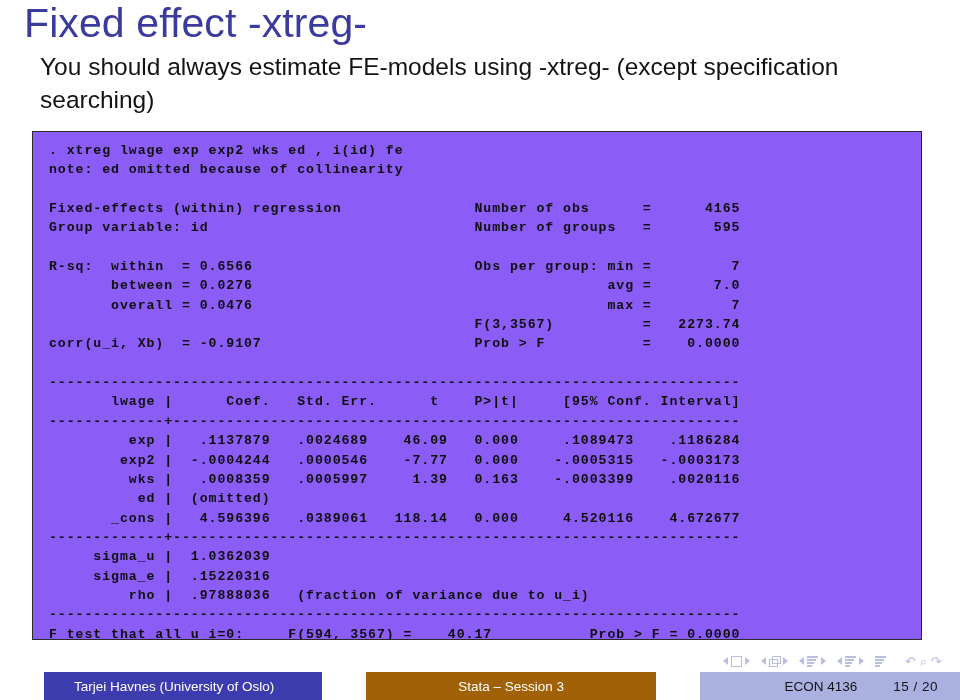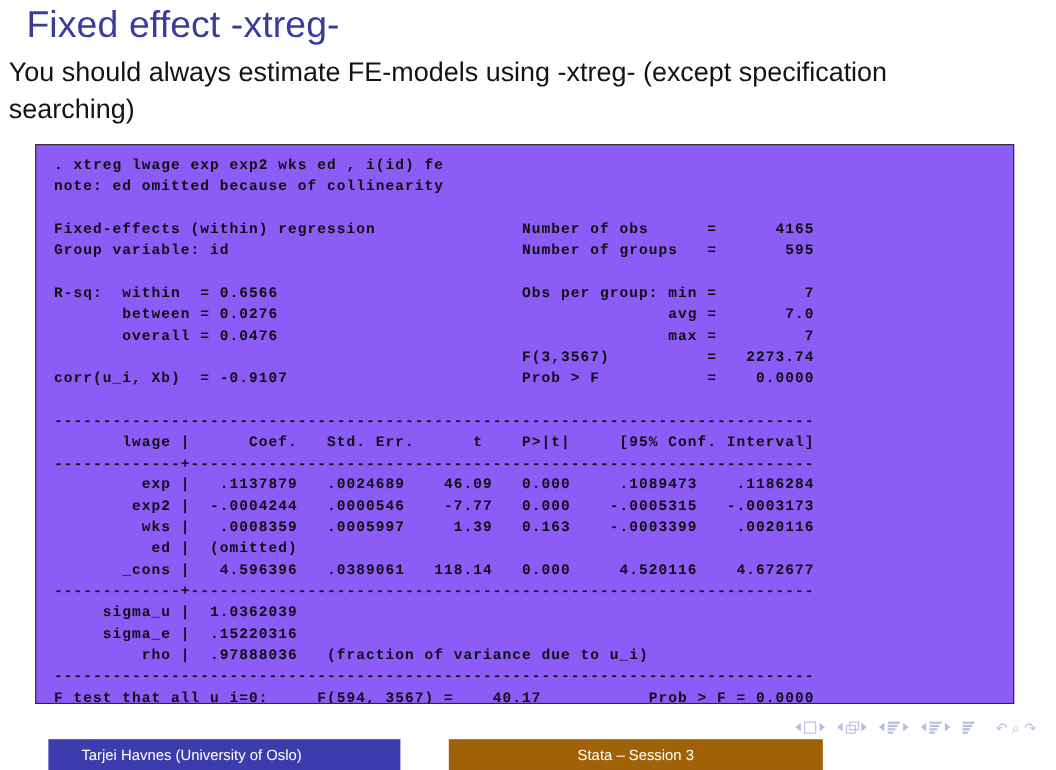--- a/index.html
+++ b/index.html
@@ -14,30 +14,30 @@
     overflow: hidden;
     font-family: "Liberation Sans", sans-serif;
     color: #111111;
   }
 
   
   #slide-title {
     position: absolute;
     left: 24px;
     top: 4px;
-    font-size: 34px;
+    font-size: 41px;
     line-height: 38px;
     color: #3b3b9e;
     font-weight: 400;
     letter-spacing: 0.1px;
     white-space: nowrap;
   }
   #slide-subtitle {
     position: absolute;
-    left: 8px;
+    left: 40px;
     top: 50px;
     width: 905px;
     font-size: 24.5px;
     line-height: 33px;
     color: #131313;
     font-weight: 400;
   }
 
   
   #console-block {
@@ -265,13 +265,17 @@
     <span class="nav-glyph">↶</span>
     <span class="nav-glyph">⌕</span>
     <span class="nav-glyph">↷</span>
   </div>
 
 </div>
 
 <div id="footer-bar">
   <div class="footer-seg" id="footer-author">Tarjei Havnes  (University of Oslo)</div>
   <div class="footer-seg" id="footer-center">Stata – Session 3</div>
+  <div class="footer-seg" id="footer-right">
+    <span>ECON 4136</span>
+    <span id="footer-pagenum">15 / 20</span>
+  </div>
 </div>
 
 </body></html>

